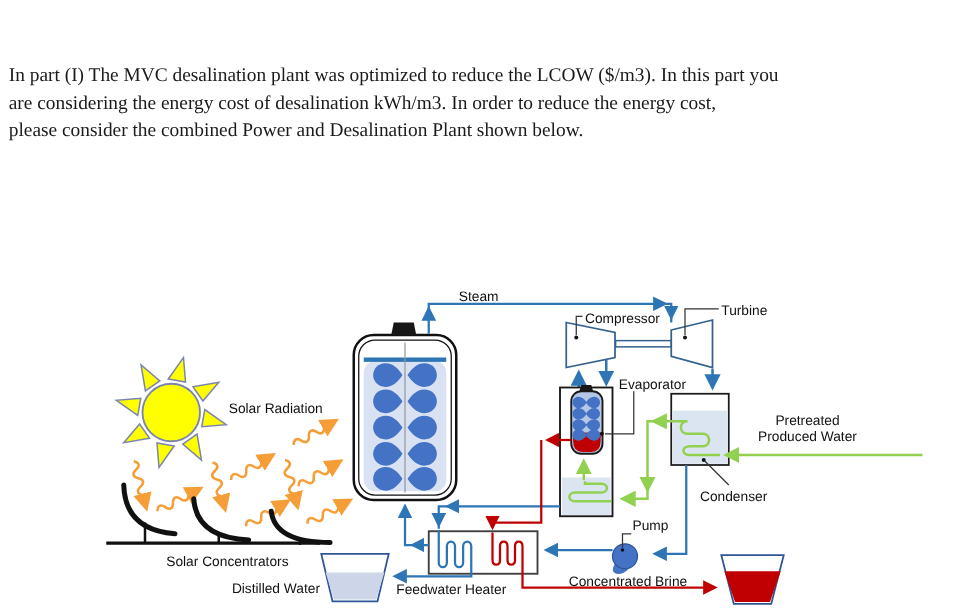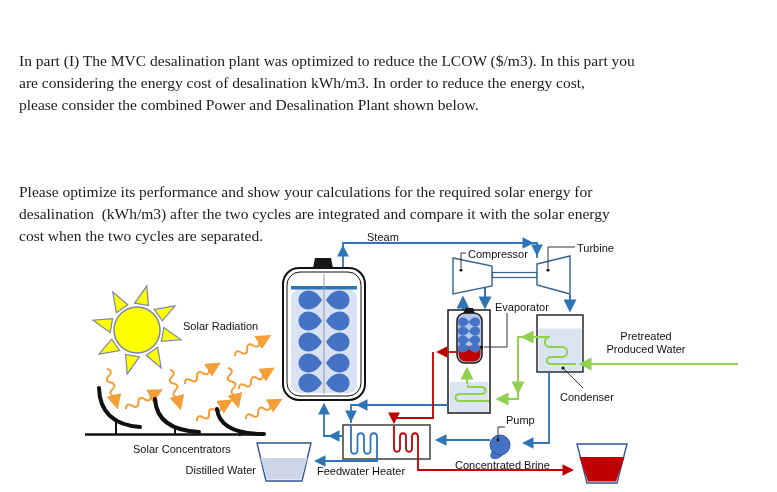--- a/index.html
+++ b/index.html
@@ -1,34 +1,31 @@
 <!DOCTYPE html>
 <html><head>
 <meta charset="utf-8">
 <style>
   html,body{margin:0;padding:0;background:#fff;}
   body{width:777px;height:492px;position:relative;overflow:hidden;
        font-family:"Liberation Sans",sans-serif;}
   .textblock{position:absolute;left:7px;top:6px;width:770px;
     font-family:"Liberation Serif",serif;font-size:15.5px;line-height:22px;
     color:#1b1b1b;white-space:pre;}
-  .textblock p{margin:0 0 21px 12px;}
+  .textblock p{margin:0 0 21px 0;}
   svg{position:absolute;left:0;top:0;}
   svg text{font-family:"Liberation Sans",sans-serif;font-size:11px;fill:#111;}
 </style>
 </head>
 <body>
 
 <div class="textblock">
   <p>In part (I) The MVC desalination plant was optimized to reduce the LCOW ($/m3). In this part you
 are considering the energy cost of desalination kWh/m3. In order to reduce the energy cost,
 please consider the combined Power and Desalination Plant shown below.</p>
-  <p>Please optimize its performance and show your calculations for the required solar energy for
-desalination  (kWh/m3) after the two cycles are integrated and compare it with the solar energy
-cost when the two cycles are separated.</p>
 </div>
 
 <svg width="777" height="492" viewBox="0 0 777 492">
   <defs>
     <marker id="ab" viewBox="0 0 8 8" refX="6.5" refY="4" markerWidth="6.5" markerHeight="6.5" orient="auto-start-reverse">
       <path d="M0,0 L8,4 L0,8 Z" fill="#2e75b6"></path>
       </marker>
     <marker id="ar" viewBox="0 0 8 8" refX="6.5" refY="4" markerWidth="6.5" markerHeight="6.5" orient="auto-start-reverse">
       <path d="M0,0 L8,4 L0,8 Z" fill="#c00000"></path>
       </marker>

